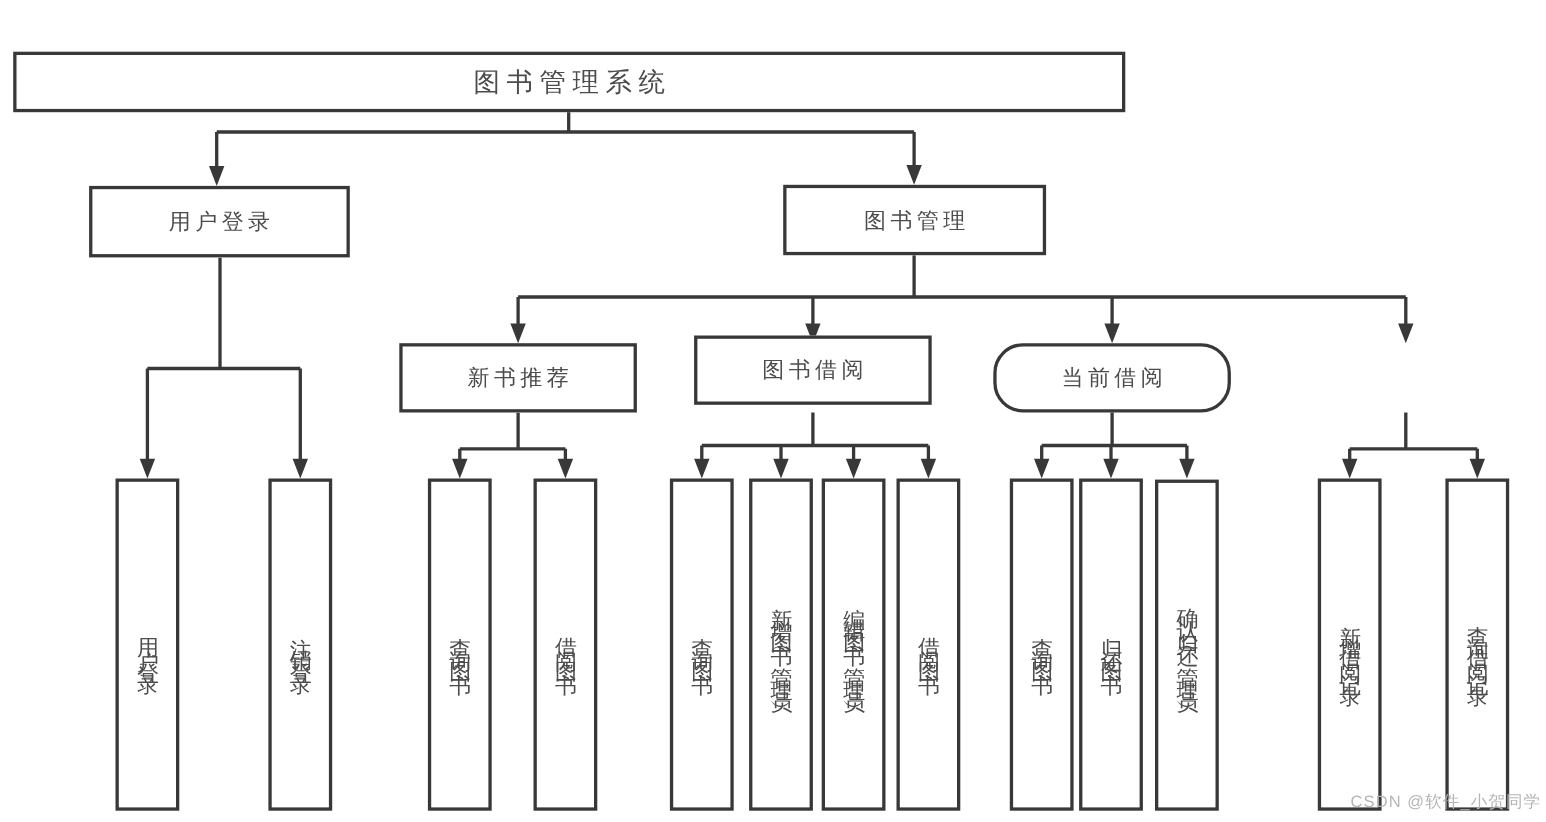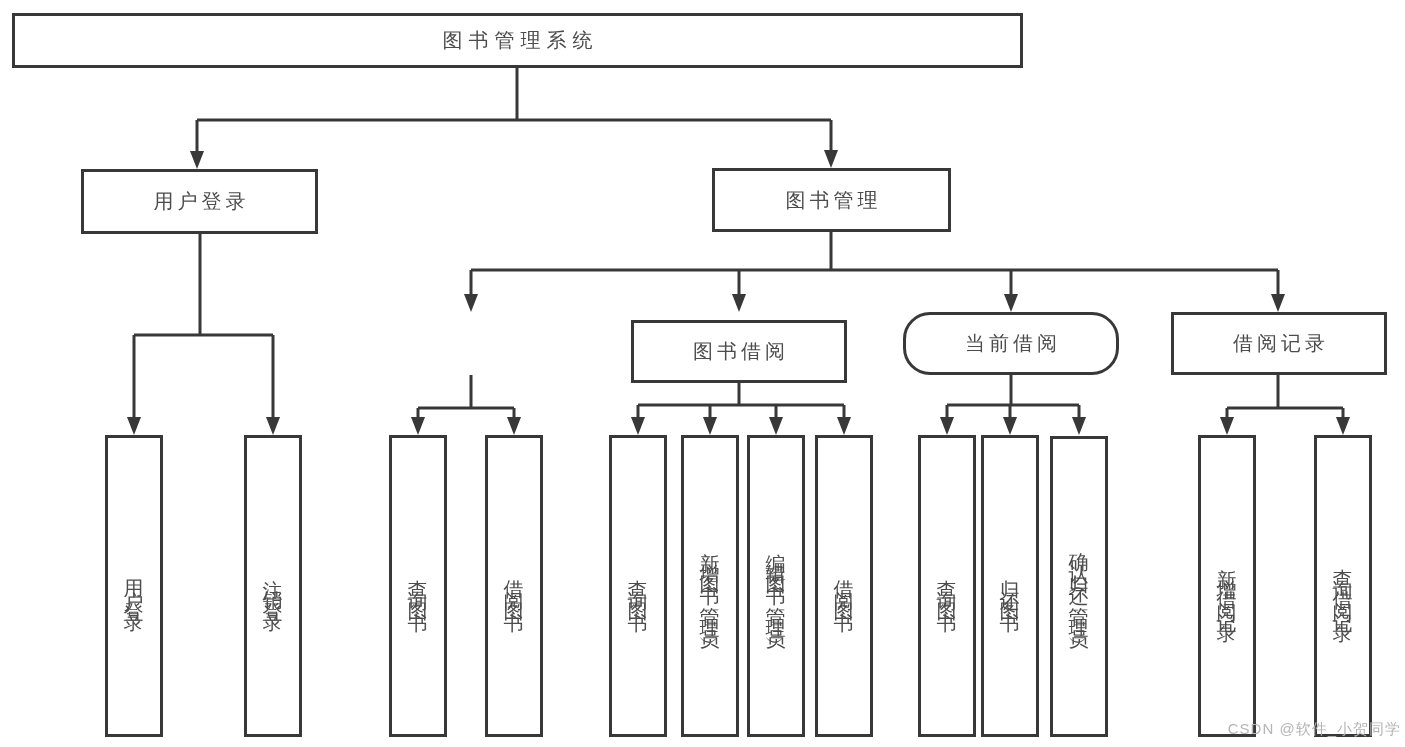--- a/index.html
+++ b/index.html
@@ -21,21 +21,21 @@
   .box {
     position: absolute;
     box-sizing: border-box;
     background: var(--box-fill, #ffffff);
     border: 3px solid var(--line, #383838);
     display: flex;
     align-items: center;
     justify-content: center;
   }
   .h-box { font-size: 20px; letter-spacing: 4px; text-indent: 4px; }
-  .root-box { font-size: 20px; letter-spacing: 6px; text-indent: 6px; }
+  .root-box { font-size: 24px; letter-spacing: 6px; text-indent: 6px; margin-top: 34px; }
   .v-box span {
     writing-mode: vertical-rl;
     text-orientation: mixed;
     font-size: 20px;
     letter-spacing: 11px;
     line-height: 1;
     white-space: nowrap;
   }
   .watermark {
     position: absolute;
@@ -85,28 +85,28 @@
     <span>图书管理系统</span>
   </div>
 
   <div class="box h-box" style="left:81px; top:169px; width:237px; height:65px;">
     <span>用户登录</span>
   </div>
   <div class="box h-box" style="left:712px; top:168px; width:239px; height:64px;text-align:right;">
     <span>图书管理</span>
   </div>
 
-  <div class="box h-box" style="left:631px; top:320px; width:216px; height:63px;">
+  <div class="box h-box" style="left:363px; top:312px; width:216px; height:63px;">
+    <span>新书推荐</span>
+  </div>
+  <div class="box h-box" style="left:631px; top:305px; width:216px; height:63px;">
     <span>图书借阅</span>
   </div>
   <div class="box h-box" style="left:903px; top:312px; width:216px; height:63px;border-radius:27px;">
     <span>当前借阅</span>
-  </div>
-  <div class="box h-box" style="left:1171px; top:312px; width:216px; height:63px;">
-    <span>借阅记录</span>
   </div>
 
   <div class="box v-box" style="left:105px; top:435px; width:58px; height:302px;">
     <span>用户登录</span>
   </div>
   <div class="box v-box" style="left:244px; top:435px; width:58px; height:302px;">
     <span>注销登录</span>
   </div>
   <div class="box v-box" style="left:389px; top:435px; width:58px; height:302px;">
     <span>查询图书</span>

